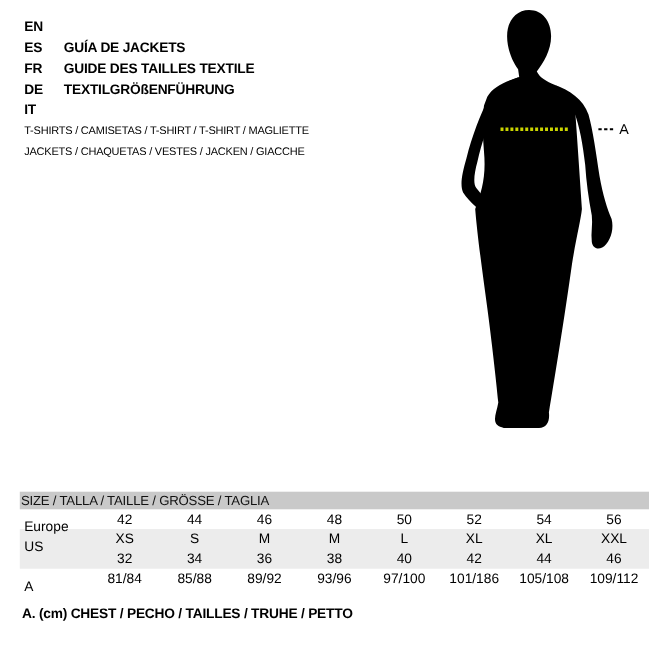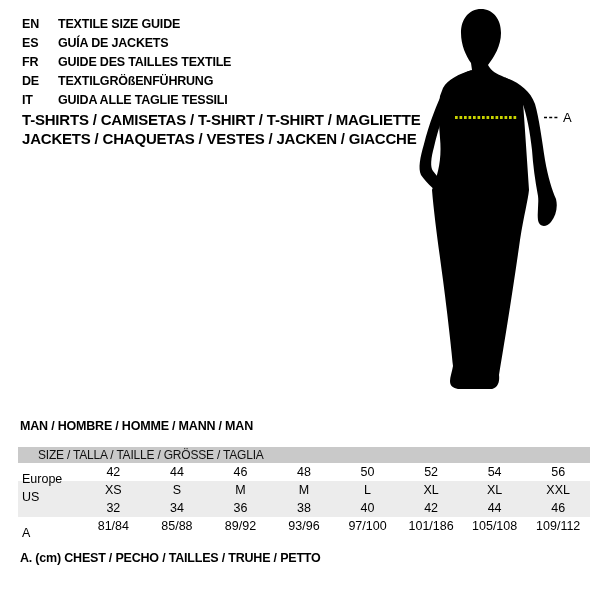--- a/index.html
+++ b/index.html
@@ -6,65 +6,63 @@
   body{width:600px;height:600px;font-family:"Liberation Sans","DejaVu Sans",sans-serif;color:#000;}
   .stage{position:relative;width:600px;height:600px;overflow:hidden;background:#fff;}
 
   
   .langs{position:absolute;left:22px;top:14px;}
   .lang-row{display:flex;height:19px;align-items:center;}
   .lang-code,.lang-label{font-weight:bold;font-size:12.5px;letter-spacing:-0.2px;white-space:nowrap;}
   .lang-code{width:36px;}
 
   
-  .cats{position:absolute;left:22px;top:110px;font-weight:bold;font-size:15px;line-height:19px;letter-spacing:-0.2px;white-space:nowrap;}
+  .cats{position:absolute;left:22px;top:110px;font-weight:normal;font-size:10px;line-height:19px;letter-spacing:-0.2px;white-space:nowrap;}
 
   
   .figure-svg{position:absolute;left:400px;top:0;}
   .measure-letter{font-family:"Liberation Sans","DejaVu Sans",sans-serif;font-size:13px;fill:#000;}
 
   
   .section-title{position:absolute;left:20px;top:419px;font-weight:bold;font-size:12.5px;letter-spacing:-0.2px;white-space:nowrap;}
 
   
   .size-table{position:absolute;left:18px;top:447px;width:572px;font-size:12.5px;}
-  .thead{height:16px;background:#c9c9c9;display:flex;align-items:center;padding-left:20px;font-size:12px;color:#111;letter-spacing:-0.2px;}
+  .thead{height:16px;background:#c9c9c9;display:flex;align-items:center;padding-left:1px;font-size:12px;color:#111;letter-spacing:-0.2px;}
   .trow{display:flex;height:18px;align-items:center;}
   .trow.shaded{background:#ececec;}
   .tlabel{width:60px;padding-left:4px;white-space:nowrap;margin-top:14px;}
   .tcell{width:64px;text-align:center;white-space:nowrap;}
 
   
   .footnote{position:absolute;left:20px;top:551px;font-weight:bold;font-size:12.5px;letter-spacing:-0.2px;white-space:nowrap;}
 </style>
 </head>
 <body>
 
 <div class="stage">
 
   <div class="langs">
     <div class="lang-row">
       <span class="lang-code">EN</span>
-      <span class="lang-label">TEXTILE SIZE GUIDE</span>
     </div>
     <div class="lang-row">
       <span class="lang-code">ES</span>
       <span class="lang-label">GUÍA DE JACKETS</span>
     </div>
     <div class="lang-row">
       <span class="lang-code">FR</span>
       <span class="lang-label">GUIDE DES TAILLES TEXTILE</span>
     </div>
     <div class="lang-row">
       <span class="lang-code">DE</span>
       <span class="lang-label">TEXTILGRÖßENFÜHRUNG</span>
     </div>
     <div class="lang-row">
       <span class="lang-code">IT</span>
-      <span class="lang-label">GUIDA ALLE TAGLIE TESSILI</span>
     </div>
   </div>
 
   <div class="cats">
     <div>T-SHIRTS / CAMISETAS / T-SHIRT / T-SHIRT / MAGLIETTE</div>
     <div>JACKETS / CHAQUETAS / VESTES / JACKEN / GIACCHE</div>
   </div>
 
   <svg class="figure-svg" width="200" height="400" viewBox="400 0 200 400">
 
@@ -111,21 +109,20 @@
          C430,167 431,158 434,147
          C438,130 444,111 450,98
          C455,87 462,77 472,70 Z"></path>
 
     <line x1="455" y1="117.5" x2="517" y2="117.5" stroke-width="3" stroke-dasharray="2.7 1.8" stroke="#c9d400"></line>
 
     <line x1="544" y1="117.5" x2="559" y2="117.5" stroke="#000" stroke-width="1.6" stroke-dasharray="3 2.2"></line>
     <text class="measure-letter" x="563" y="122">A</text>
   </svg>
 
-  <div class="section-title">MAN / HOMBRE / HOMME / MANN / MAN</div>
 
   <div class="size-table">
     <div class="thead">
       <span>SIZE / TALLA / TAILLE / GRÖSSE / TAGLIA</span>
     </div>
 
     <div class="trow">
       <span class="tlabel">Europe</span>
       <span class="tcell">42</span>
       <span class="tcell">44</span>

